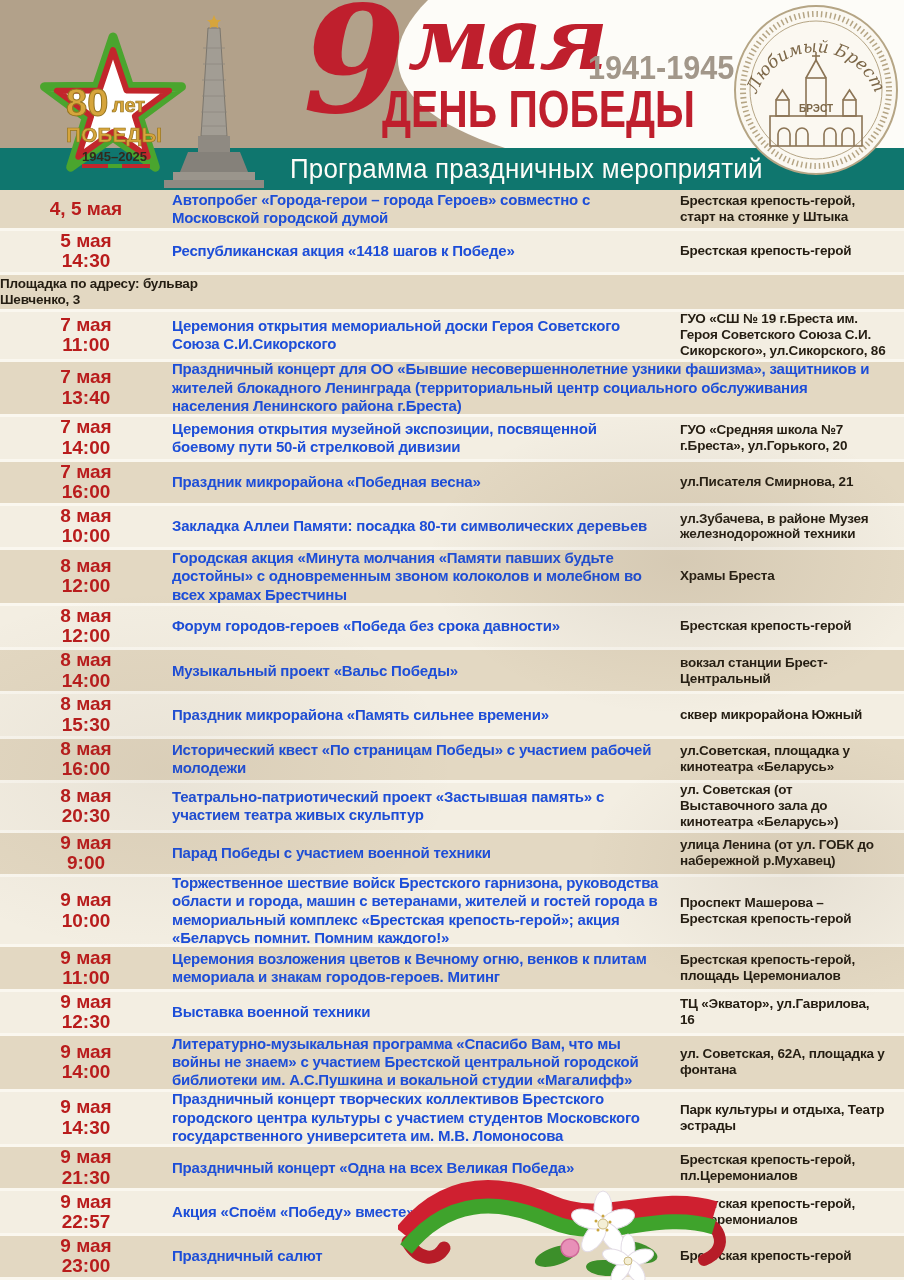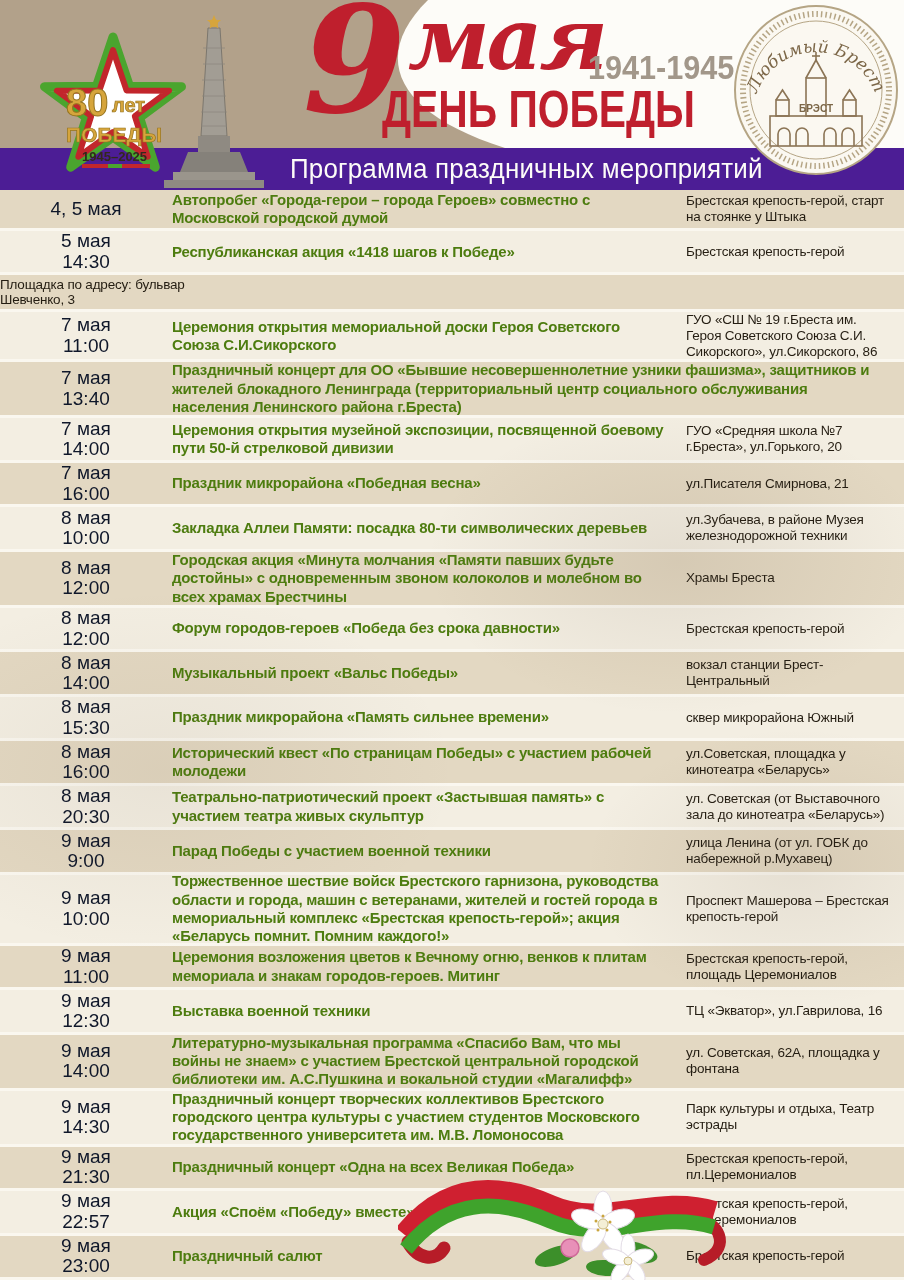--- a/index.html
+++ b/index.html
@@ -4,21 +4,21 @@
 <style>
   html,body{margin:0;padding:0;background:#888;}
   .poster{
     position:relative;width:904px;height:1280px;overflow:hidden;
     background:#f2ecdf;font-family:"Liberation Sans",sans-serif;
     -webkit-font-smoothing:antialiased;
   }
   
   .hdr{position:absolute;top:0;left:0;width:904px;height:190px;background:#b2a18a;}
   .swoosh{position:absolute;top:0;left:0;}
-  .band{position:absolute;left:0;top:148px;width:904px;height:42px;background:#4c1d95;
+  .band{position:absolute;left:0;top:148px;width:904px;height:42px;background:#0f766e;
         display:flex;align-items:center;text-align:center;}
   .band-text{margin-left:290px;color:#fdfcf8;font-size:27px;letter-spacing:.2px;
         transform:scaleX(.96);transform-origin:left center;white-space:nowrap;}
   .t9{position:absolute;left:303px;top:-14px;font-family:"DejaVu Serif",serif;
       font-style:italic;font-weight:700;font-size:148px;line-height:1;color:#bf1f2d;}
   .tmay{position:absolute;left:408px;top:-4px;font-family:"DejaVu Serif",serif;
       font-style:italic;font-weight:700;font-size:86px;line-height:1;color:#bf1f2d;letter-spacing:-3px;}
   .tyears{position:absolute;left:588px;top:48px;font-weight:700;font-size:34px;color:#a2978a;
       transform:scaleX(.9);transform-origin:left center;white-space:nowrap;}
   .tsub{position:absolute;left:382px;top:80px;font-weight:700;font-size:51px;color:#bf1f2d;
@@ -26,25 +26,25 @@
   .star-wrap{position:absolute;left:28px;top:14px;z-index:3;}
   .emblem-wrap{position:absolute;left:730px;top:4px;z-index:4;}
   
   .schedule{position:absolute;top:190px;left:0;width:904px;height:1090px;
       display:flex;flex-direction:column;}
   .row{flex:1 1 auto;display:flex;align-items:center;overflow:hidden;
       padding:4px 0;border-bottom:3px solid #faf7ef;}
   .row.dark{background:#e3d8c2;}
   .row.light{background:#f3eee2;justify-content:center;}
   .c-date{width:172px;flex:0 0 auto;display:flex;flex-direction:column;align-items:center;
-      color:#0f172a;font-weight:400;font-size:19px;line-height:1.08;text-align:center;}
+      color:#b91c1c;font-weight:700;font-size:19px;line-height:1.08;text-align:center;}
   .c-date .d{max-width:84px;}
-  .c-event{flex:1 1 auto;padding-right:20px;color:#4d7c0f;font-weight:700;
+  .c-event{flex:1 1 auto;padding-right:20px;color:#1d4ed8;font-weight:700;
       font-size:15px;line-height:1.22;letter-spacing:-.2px;}
-  .c-loc{width:206px;flex:0 0 auto;padding-right:12px;color:#241d12;font-weight:400;
+  .c-loc{width:206px;flex:0 0 auto;padding-right:18px;color:#241d12;font-weight:700;
       font-size:13.5px;line-height:1.18;letter-spacing:-.2px;}
   .photo-hint{position:absolute;left:0;top:420px;width:904px;height:640px;pointer-events:none;
       background:
         radial-gradient(360px 220px at 75% 22%, rgba(96,76,57,.10), rgba(96,76,57,0) 70%),
         radial-gradient(420px 260px at 18% 55%, rgba(96,76,57,.07), rgba(96,76,57,0) 70%),
         radial-gradient(300px 200px at 88% 70%, rgba(96,76,57,.09), rgba(96,76,57,0) 70%);}
   .ribbon-wrap{position:absolute;left:398px;top:1156px;z-index:6;pointer-events:none;}
 </style>
 </head>
 <body>

